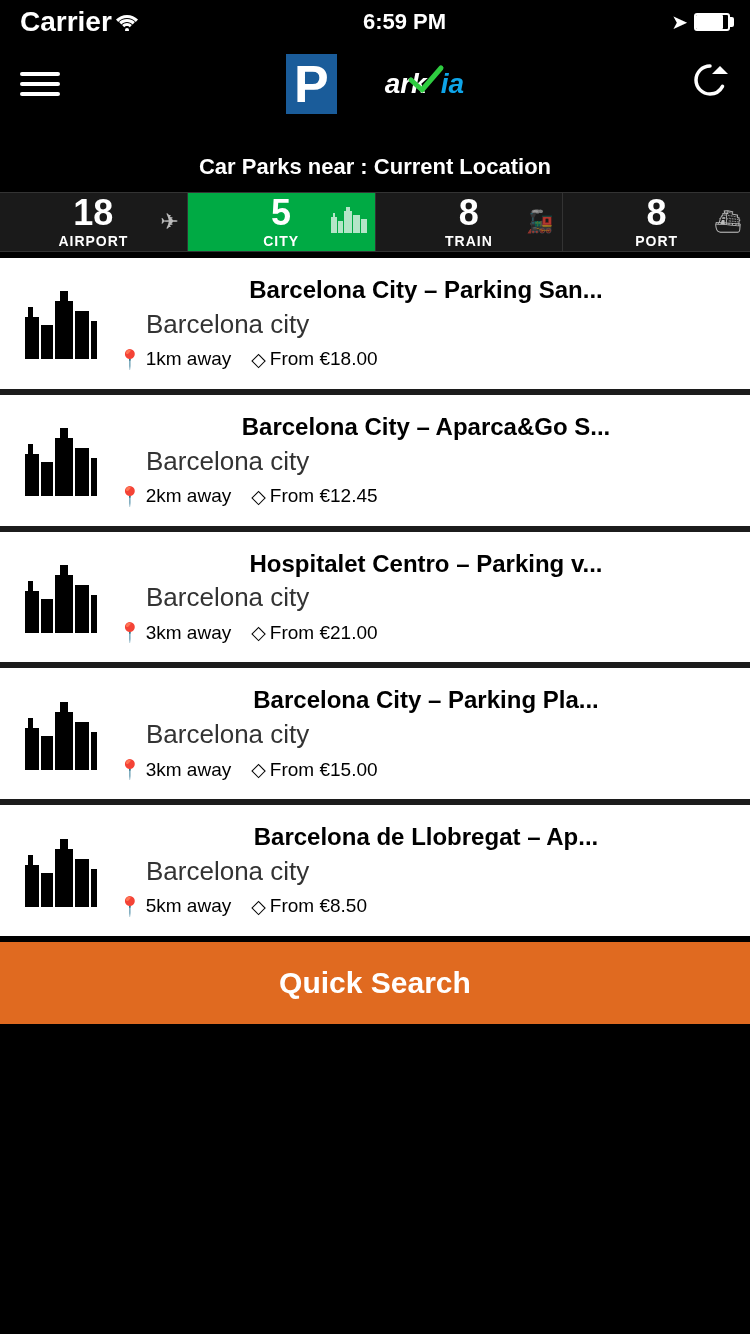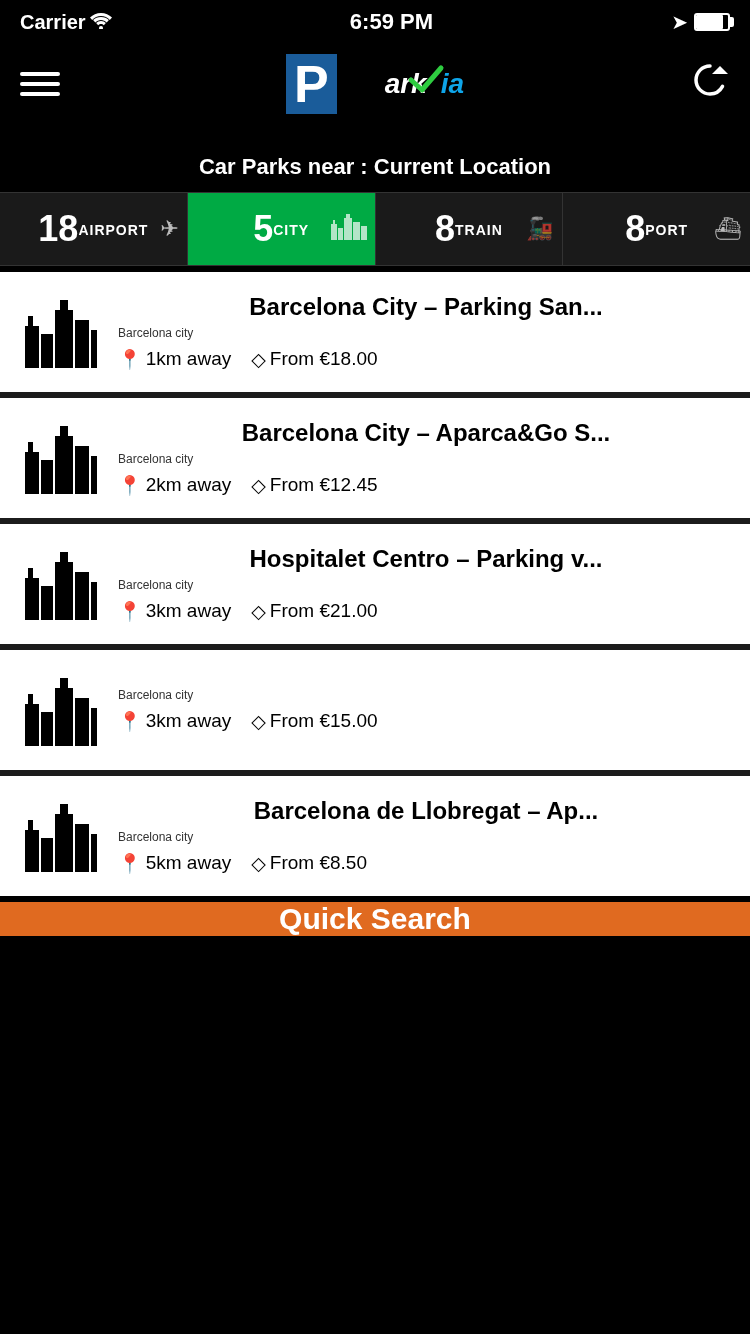--- a/index.html
+++ b/index.html
@@ -15,21 +15,21 @@
 
     
     .status-bar {
       display: flex;
       justify-content: space-between;
       align-items: center;
       padding: 8px 20px;
       height: 44px;
       background: #000;
     }
-    .status-left { font-size: 20px; font-weight: 600; display: flex; align-items: center; gap: 4px; }
+    .status-left { font-size: 28px; font-weight: 600; display: flex; align-items: center; gap: 4px; }
     .status-center { font-size: 22px; font-weight: 600; text-align: center; }
     .status-right { display: flex; align-items: center; gap: 6px; font-size: 20px; }
     .battery-icon {
       width: 36px; height: 18px; border: 2px solid #fff; border-radius: 3px; position: relative; display: inline-block;
     }
     .battery-icon::after {
       content: ''; position: absolute; right: -6px; top: 50%; transform: translateY(-50%);
       width: 4px; height: 10px; background: #fff; border-radius: 0 2px 2px 0;
     }
     .battery-fill { width: 85%; height: 100%; background: #fff; border-radius: 1px; }
@@ -78,24 +78,24 @@
     
     .filter-tabs {
       display: flex;
       background: #1a1a1a;
       border-top: 1px solid #333;
       border-bottom: 1px solid #333;
     }
     .filter-tab {
       flex: 1;
       display: flex;
-      flex-direction: row;
+      flex-direction: column;
       align-items: center;
       justify-content: center;
-      padding: 18px 4px;
+      padding: 2px 4px;
       cursor: pointer;
       border-right: 1px solid #333;
       position: relative;
     }
     .filter-tab:last-child { border-right: none; }
     .filter-tab.active { background: #00aa44; }
     .tab-number { font-size: 36px; font-weight: 900; line-height: 1; }
     .tab-label { font-size: 14px; font-weight: 700; letter-spacing: 1px; margin-top: 2px; }
     .tab-icon { position: absolute; right: 8px; top: 50%; transform: translateY(-50%); font-size: 22px; opacity: 0.7; }
 
@@ -113,29 +113,30 @@
       cursor: pointer;
       min-height: 120px;
     }
     .listing-card:first-child { margin-top: 6px; }
     .listing-icon {
       width: 90px; min-width: 90px; display: flex; align-items: center; justify-content: center;
     }
     .city-building-svg { width: 72px; height: 72px; }
     .listing-info { flex: 1; padding-left: 12px; }
     .listing-name { font-size: 24px; font-weight: 900; color: #000; line-height: 1.2; margin-bottom: 4px; text-align: center; }
-    .listing-location { font-size: 12px; color: #333; margin-bottom: 8px; }
+    .listing-location { font-size: 26px; color: #333; margin-bottom: 8px; margin-left: 28px; }
     .listing-meta { display: flex; align-items: center; gap: 20px; }
     .listing-distance { font-size: 19px; color: #000; display: flex; align-items: center; gap: 4px; }
     .listing-price { font-size: 19px; color: #000; display: flex; align-items: center; gap: 4px; }
 
     
     .quick-search-btn {
       background: #e06a20;
       width: 100%;
+      padding: 24px;
       text-align: center;
       font-size: 30px;
       font-weight: 700;
       color: #fff;
       cursor: pointer;
       border: none;
       display: block;
     }
   </style>
 </head>
@@ -315,20 +316,21 @@
         <rect x="0" y="30" width="14" height="42"></rect>
         <rect x="3" y="20" width="5" height="10"></rect>
         <rect x="16" y="38" width="12" height="34"></rect>
         <rect x="30" y="14" width="18" height="58"></rect>
         <rect x="35" y="4" width="8" height="10"></rect>
         <rect x="50" y="24" width="14" height="48"></rect>
         <rect x="66" y="34" width="6" height="38"></rect>
       </svg>
     </div>
     <div class="listing-info">
+      <div class="listing-name">Barcelona City – Parking Pla...</div>
       <div class="listing-location">Barcelona city</div>
       <div class="listing-meta">
         <span class="listing-distance">
           <span>📍</span>3km away
         </span>
         <span class="listing-price">
           <span>◇</span>From €15.00
         </span>
       </div>
     </div>

